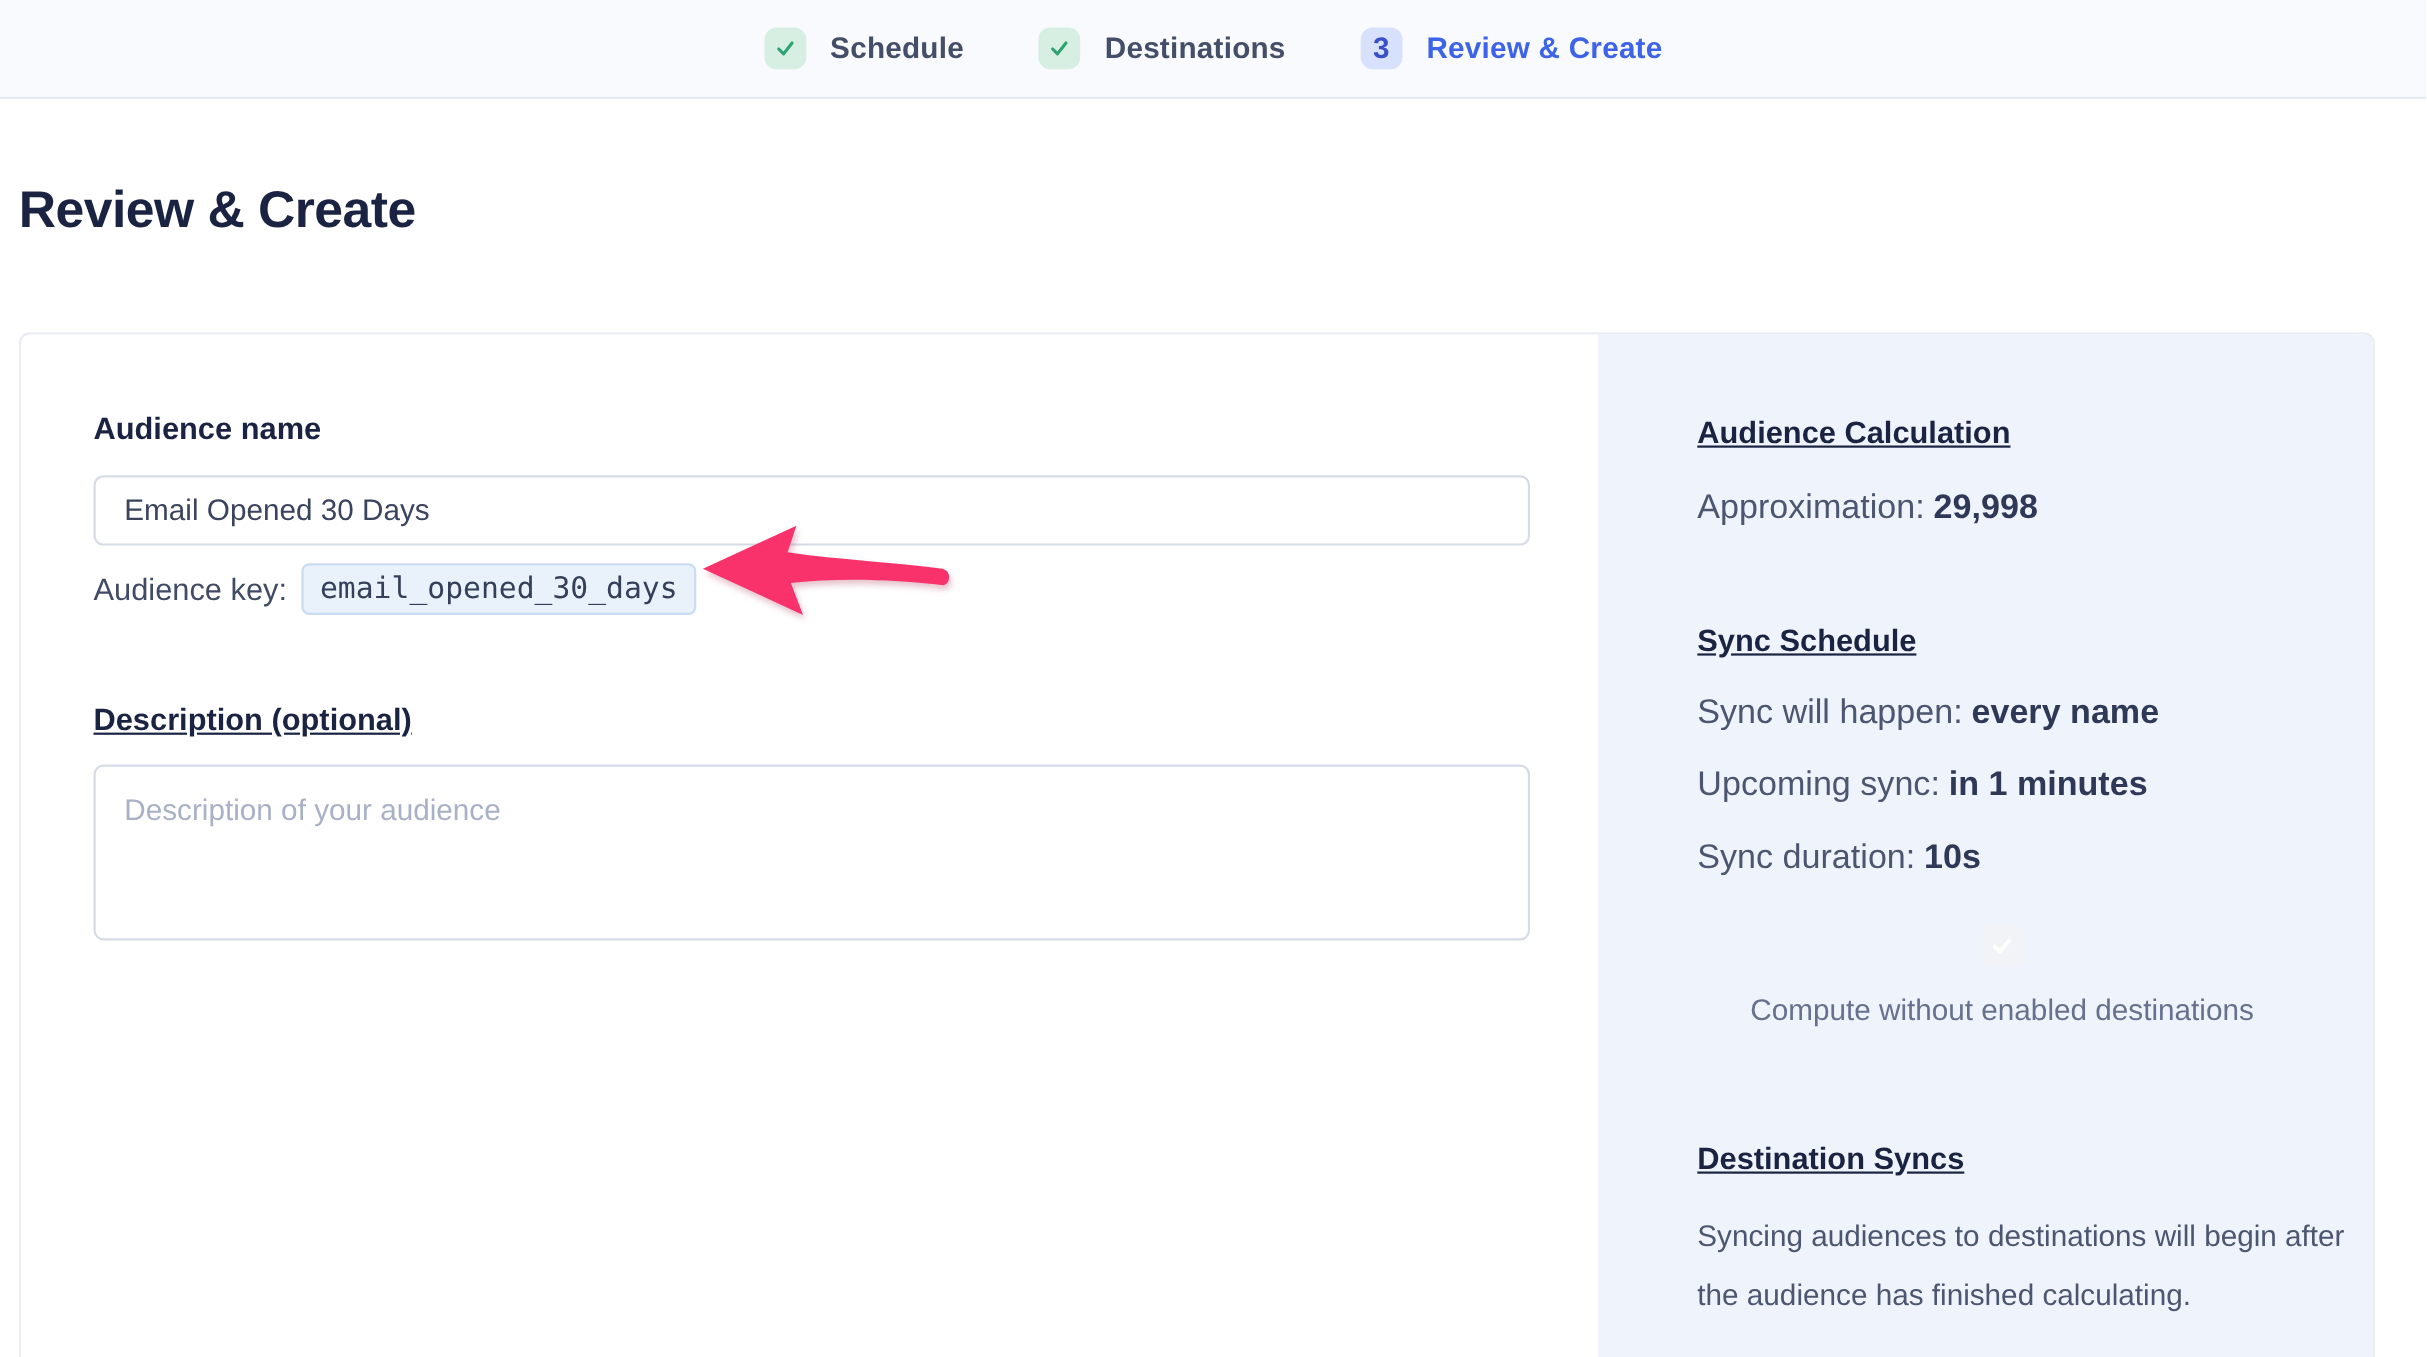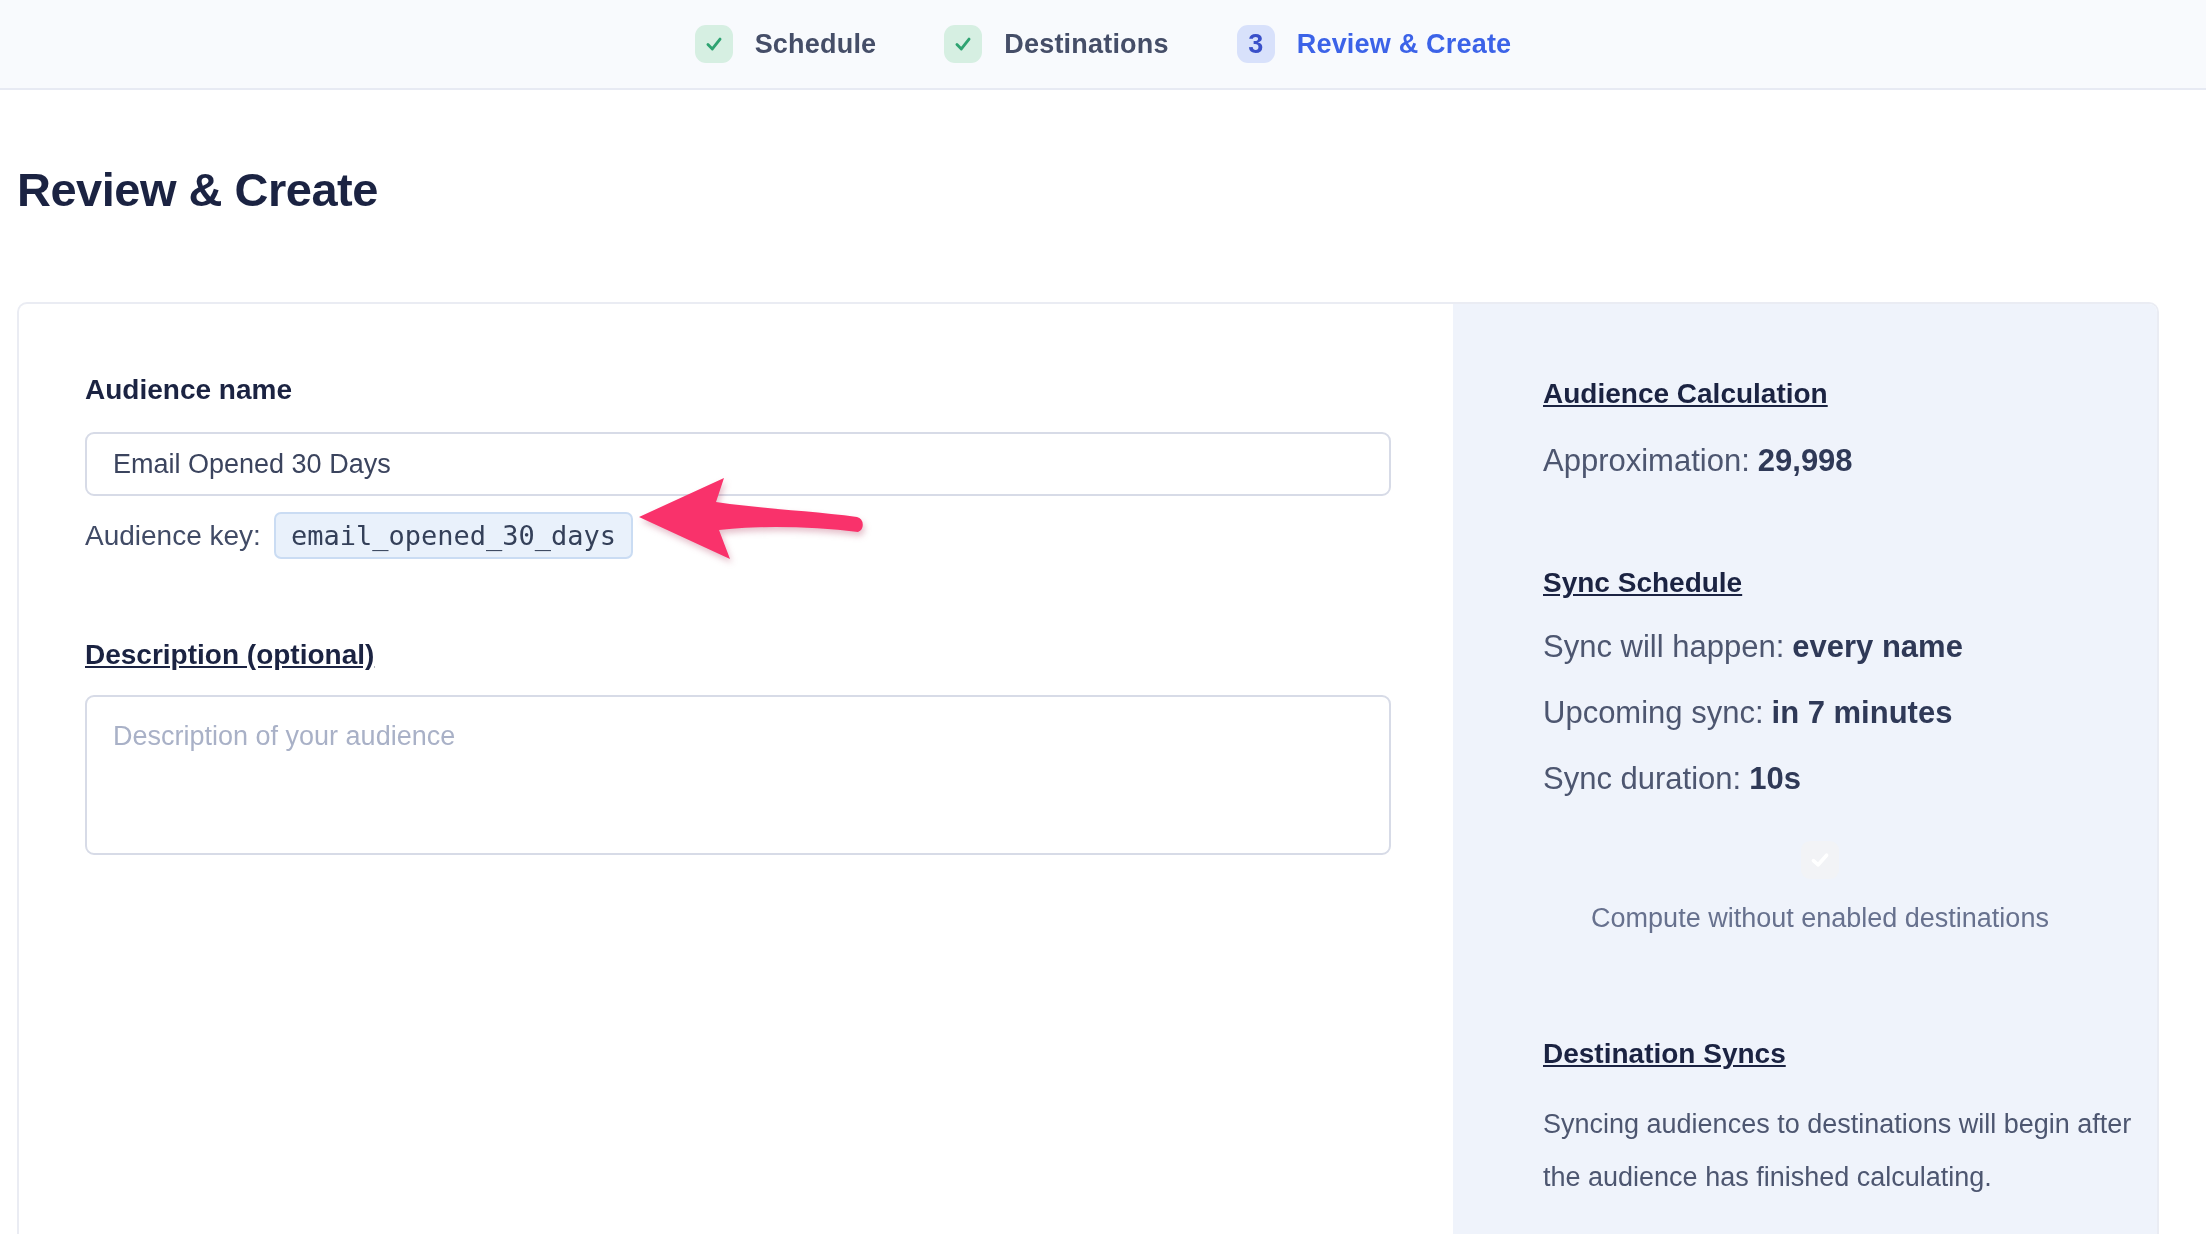--- a/index.html
+++ b/index.html
@@ -187,21 +187,21 @@
       <div class="panel-heading">Audience Calculation</div>
       <div class="panel-line approx-line">
         <span>Approximation:</span><strong>29,998</strong>
       </div>
 
       <div class="panel-heading sync-heading">Sync Schedule</div>
       <div class="panel-line sync-line">
         <span>Sync will happen:</span><strong>every name</strong>
       </div>
       <div class="panel-line sync-line">
-        <span>Upcoming sync:</span><strong>in 7 minutes</strong>
+        <span>Upcoming sync:</span><strong>in 1 minutes</strong>
       </div>
       <div class="panel-line sync-line">
         <span>Sync duration:</span><strong>10s</strong>
       </div>
 
       <div class="checkbox-row">
         <span class="checkbox-box">
           <svg width="24" height="24" viewBox="0 0 20 20" fill="none">
             <polyline points="4.5,10.5 8.5,14 15.5,6" stroke="#ffffff" stroke-width="3" stroke-linecap="round" stroke-linejoin="round"></polyline>
           </svg>

